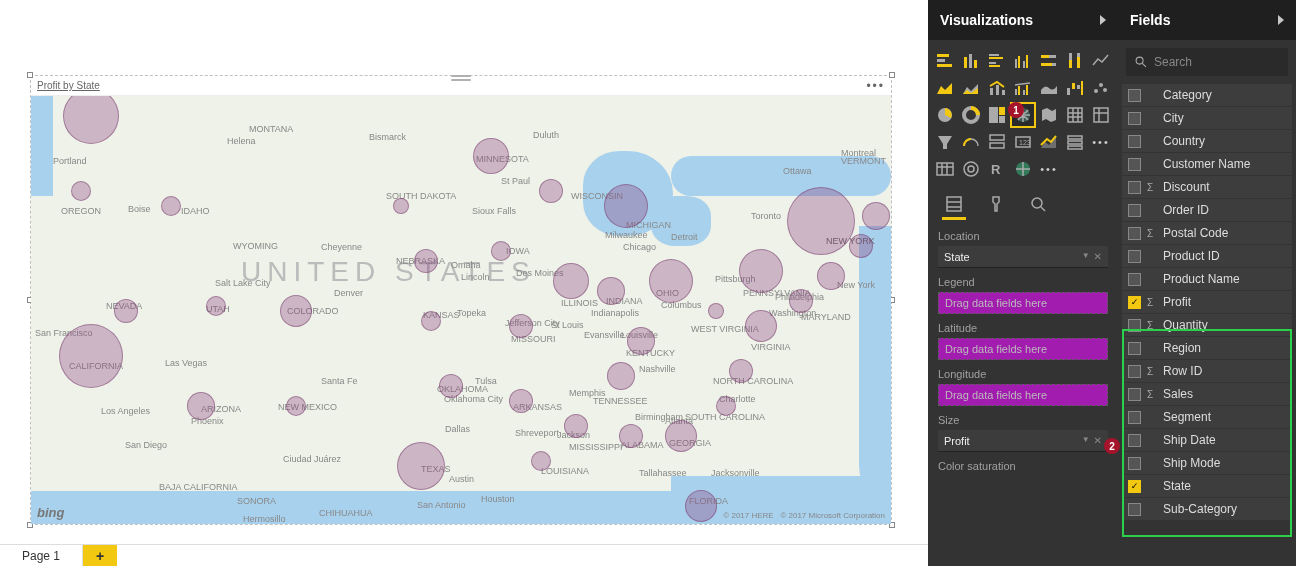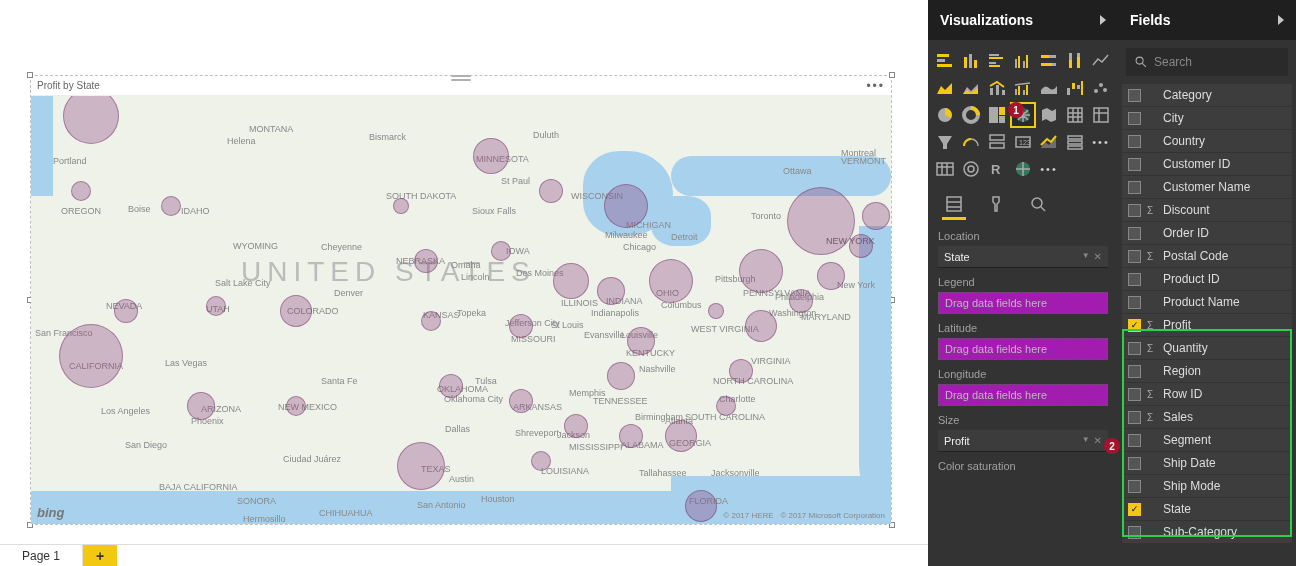--- a/index.html
+++ b/index.html
@@ -44,21 +44,21 @@
     width: 24px; height: 8px;
     display:flex; flex-direction:column; gap:2px; justify-content:center; align-items:center;
   }
   .grip > div { width: 20px; height: 2px; background: #b0b0b0; border-radius:1px;}
   .chart-titlebar {
     height: 20px; border-bottom: 1px solid #eee;
     display:flex; align-items:center; justify-content: space-between;
     padding: 0 6px;
   }
   .chart-title {
-    font-size: 10px; color: #666;
+    font-size: 10px; color: #666; text-decoration: underline;
   }
   .chart-icons { display:flex; gap:10px; align-items:center; color:#666;}
   .map-body {
     position: relative;
     height: calc(100% - 20px);
     background: #eef2e8;
     overflow: hidden;
   }
   .map-body .water {
     position:absolute; background:#a8d1ed;
@@ -230,21 +230,21 @@
       <div class="map-label" style="left:625px;top:192px">OHIO</div>
       <div class="map-label" style="left:712px;top:192px">PENNSYLVANIA</div>
       <div class="map-label" style="left:795px;top:140px;color:#666">NEW YORK</div>
       <div class="map-label" style="left:38px;top:265px">CALIFORNIA</div>
       <div class="map-label" style="left:170px;top:308px">ARIZONA</div>
       <div class="map-label" style="left:247px;top:306px">NEW MEXICO</div>
       <div class="map-label" style="left:392px;top:214px">KANSAS</div>
       <div class="map-label" style="left:480px;top:238px">MISSOURI</div>
       <div class="map-label" style="left:595px;top:252px">KENTUCKY</div>
       <div class="map-label" style="left:660px;top:228px">WEST VIRGINIA</div>
-      <div class="map-label" style="left:720px;top:260px">VIRGINIA</div>
+      <div class="map-label" style="left:720px;top:246px">VIRGINIA</div>
       <div class="map-label" style="left:770px;top:216px">MARYLAND</div>
       <div class="map-label" style="left:406px;top:288px">OKLAHOMA</div>
       <div class="map-label" style="left:482px;top:306px">ARKANSAS</div>
       <div class="map-label" style="left:562px;top:300px">TENNESSEE</div>
       <div class="map-label" style="left:682px;top:280px">NORTH CAROLINA</div>
       <div class="map-label" style="left:654px;top:316px">SOUTH CAROLINA</div>
       <div class="map-label" style="left:390px;top:368px">TEXAS</div>
       <div class="map-label" style="left:510px;top:370px">LOUISIANA</div>
       <div class="map-label" style="left:538px;top:346px">MISSISSIPPI</div>
       <div class="map-label" style="left:590px;top:344px">ALABAMA</div>
@@ -663,25 +663,20 @@
         <span>City</span>
       </div>
       <div class="field-item">
         <span class="checkbox"></span>
         <span class="sigma"></span>
         <span>Country</span>
       </div>
       <div class="field-item">
         <span class="checkbox"></span>
         <span class="sigma"></span>
-        <span>Customer ID</span>
-      </div>
-      <div class="field-item">
-        <span class="checkbox"></span>
-        <span class="sigma"></span>
         <span>Customer Name</span>
       </div>
       <div class="field-item">
         <span class="checkbox"></span>
         <span class="sigma">Σ</span>
         <span>Discount</span>
       </div>
       <div class="field-item">
         <span class="checkbox"></span>
         <span class="sigma"></span>

